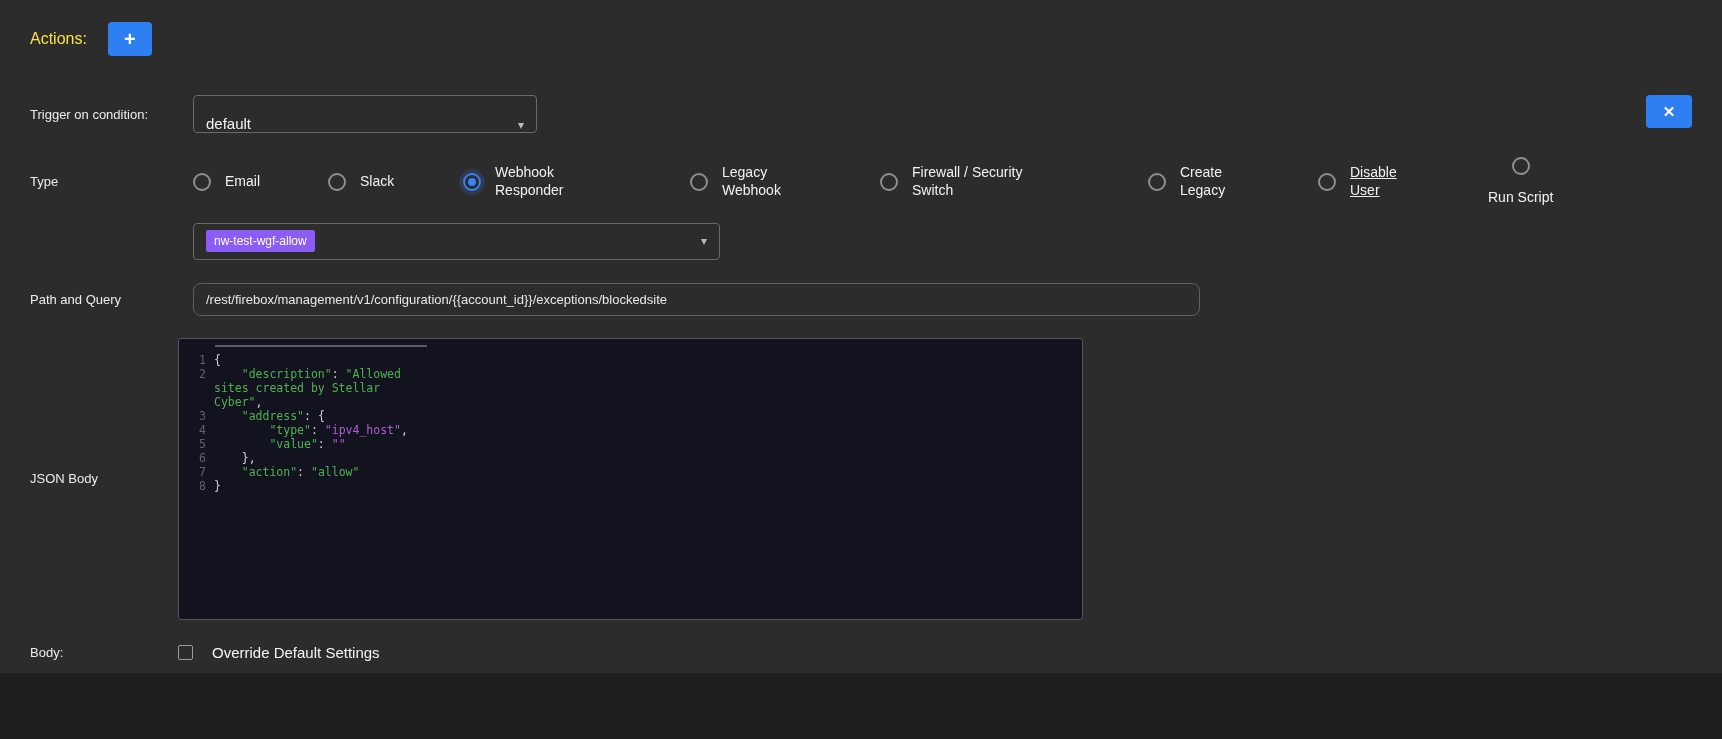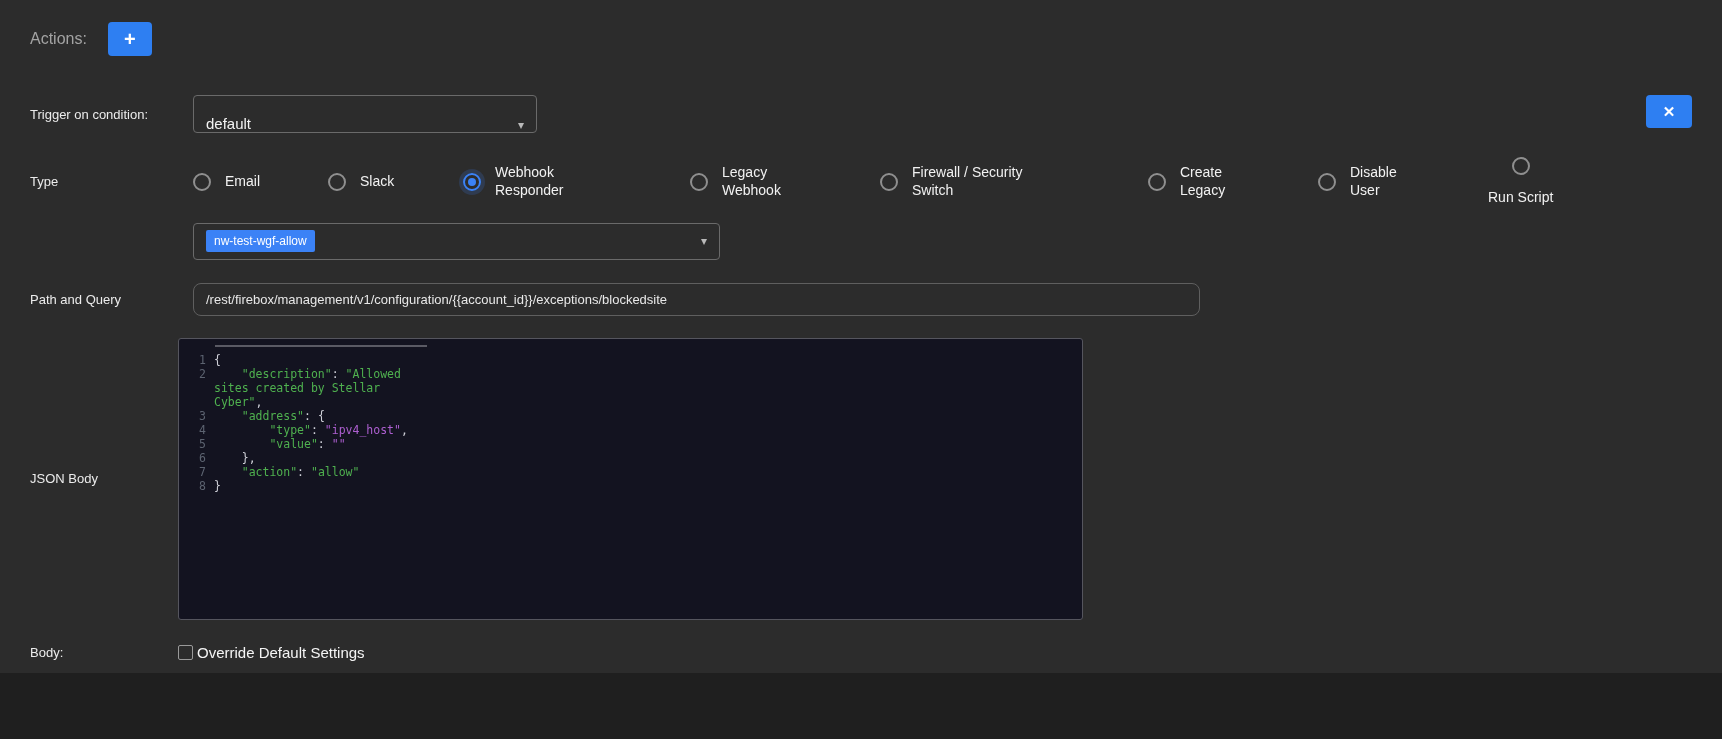--- a/index.html
+++ b/index.html
@@ -7,21 +7,21 @@
     position:relative;
     width:1722px;height:673px;
     background:#2c2c2c;
     font-family:"Liberation Sans",sans-serif;
     color:#ececec;
     overflow:hidden;
   }
 
   
   .row-actions{display:flex;align-items:center;padding:22px 0 0 30px;gap:21px;}
-  .actions-label{font-size:16px;color:#a3a3a3;}
+  .actions-label{font-size:16px;color:#fde047;}
   .btn-blue{
     background:#2e7ff2;border:none;border-radius:4px;color:#fff;
     display:flex;align-items:center;justify-content:center;cursor:pointer;
   }
   .btn-add{width:44px;height:34px;font-size:20px;font-weight:bold;}
   .btn-close{position:absolute;top:95px;right:30px;width:46px;height:33px;font-size:15px;font-weight:bold;}
 
   
   .form-row{display:flex;align-items:center;padding-left:30px;}
   .form-label{width:163px;flex:none;font-size:13px;color:#ececec;}
@@ -38,34 +38,34 @@
   .select{
     display:flex;align-items:center;justify-content:space-between;
     border:1px solid #6a6a6a;border-radius:4px;background:transparent;
     padding:0 12px;box-sizing:border-box;cursor:pointer;
   }
   .select-trigger{width:344px;height:38px;font-size:15px;color:#f2f2f2;align-items:flex-end;}
   .select-responder{width:527px;height:37px;}
   .caret{color:#b9b9b9;font-size:12px;}
 
   .chip{
-    background:#3b82f6;color:#fff;font-size:12px;
+    background:#8b5cf6;color:#fff;font-size:12px;
     padding:4px 8px;border-radius:2px;
   }
 
   
   .type-options{display:flex;align-items:center;}
   .radio-item{display:flex;align-items:center;gap:14px;cursor:pointer;}
   .radio-item:nth-child(1){width:135px;}
   .radio-item:nth-child(2){width:135px;}
   .radio-item:nth-child(3){width:227px;}
   .radio-item:nth-child(4){width:190px;}
   .radio-item:nth-child(5){width:268px;}
   .radio-item:nth-child(6){width:170px;}
-  .radio-item:nth-child(7){width:170px;}
+  .radio-item:nth-child(7){width:170px;text-decoration:underline;}
   .radio-item:nth-child(8){width:auto;flex-direction:column;}
   .radio-circle{
     width:18px;height:18px;border:2px solid #8f8f8f;border-radius:50%;
     box-sizing:border-box;flex:none;display:flex;align-items:center;justify-content:center;
     background:transparent;
   }
   .radio-dot{width:8px;height:8px;border-radius:50%;background:transparent;}
   .radio-item.selected .radio-circle{
     border-color:#3b82f6;
     box-shadow:0 0 0 4px rgba(59,130,246,0.18);
@@ -91,21 +91,21 @@
   }
   .editor-topline{position:absolute;top:6px;left:36px;width:212px;height:2px;background:#5a5a64;}
   .code-row{display:flex;}
   .gutter{width:27px;flex:none;text-align:right;color:#5c6370;padding-right:8px;}
   .code-text{width:205px;white-space:pre-wrap;word-break:normal;color:#d2d2da;}
   .tok-p{color:#cfd0d8;}
   .tok-k{color:#4fb14f;}
   .tok-v{color:#ad5fd0;}
 
   
-  .mute-option{display:flex;align-items:center;gap:4px;cursor:pointer;}
+  .mute-option{display:flex;align-items:center;gap:19px;cursor:pointer;}
   .checkbox{
     width:15px;height:15px;border:1px solid #9a9a9a;border-radius:2px;
     background:transparent;flex:none;box-sizing:border-box;
   }
   .mute-text{font-size:15px;color:#f5f5f5;}
 </style>
 </head>
 <body>
 
 <div class="panel">

